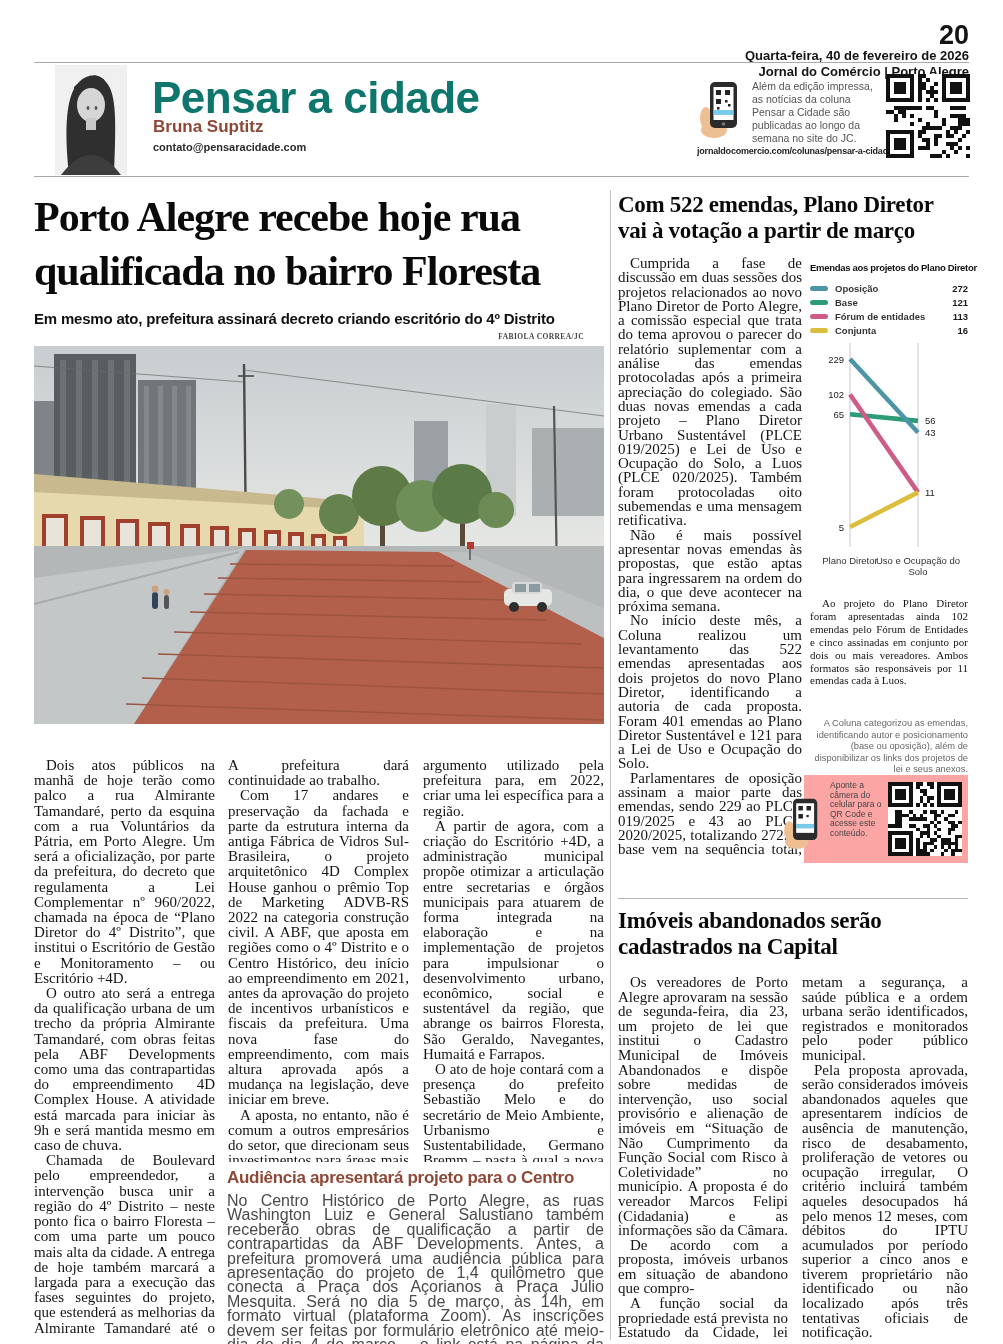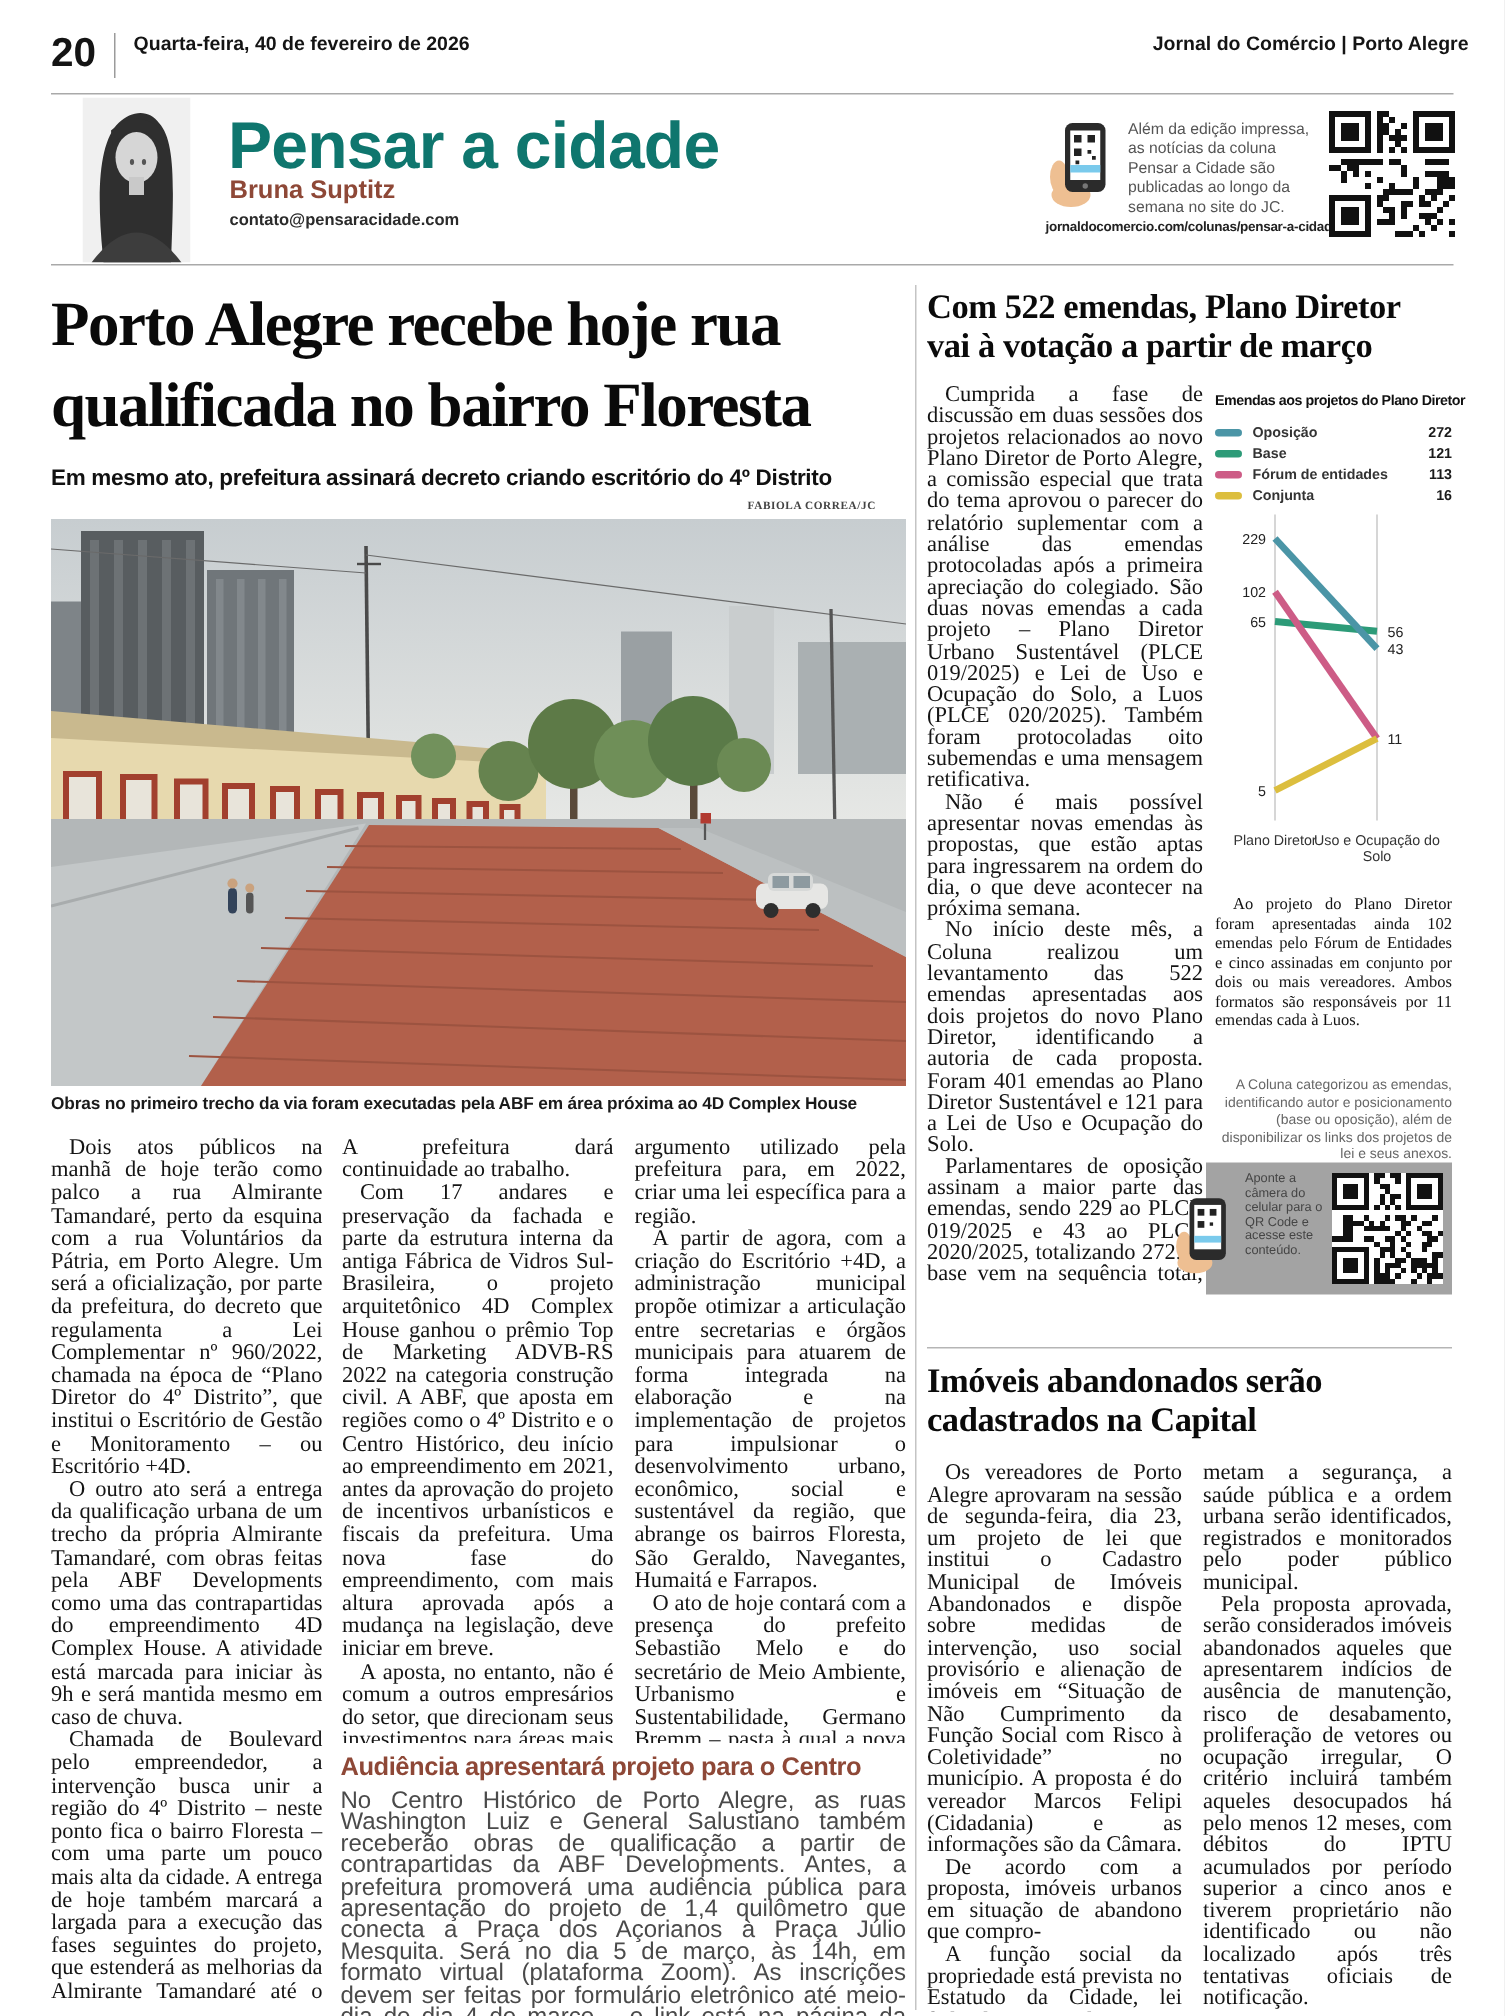--- a/index.html
+++ b/index.html
@@ -2,21 +2,21 @@
 <html lang="pt-BR"><head>
 <meta charset="utf-8">
 <style>
   html,body{margin:0;padding:0;background:#e8e8e8;}
   .sheet{position:relative;width:1003px;height:1344px;background:#ffffff;overflow:hidden;
          font-family:"Liberation Serif",serif;color:#141414;margin:0 auto;}
   .rule-h{position:absolute;height:1px;background:#a9a9a9;}
   .rule-v{position:absolute;width:1px;background:#c4c4c4;}
 
   
-  .masthead{position:absolute;left:34px;right:24px;top:22px;height:38px;display:flex;align-items:flex-start;}
+  .masthead{position:absolute;left:34px;right:34px;top:22px;height:38px;display:flex;align-items:flex-end;flex-direction:column;}
   .page-num{font-family:"Liberation Sans",sans-serif;font-weight:bold;font-size:27px;line-height:1;}
   .m-div{width:1px;height:30px;background:#9b9b9b;margin:0 12px 0 12px;}
   .m-date,.m-edition{font-family:"Liberation Sans",sans-serif;font-weight:bold;font-size:13px;line-height:1.1;padding-bottom:2px;}
   .m-edition{margin-left:auto;}
 
   
   .avatar{position:absolute;left:55px;top:65px;width:72px;height:110px;}
   .col-title{position:absolute;left:152px;top:76px;font-family:"Liberation Sans",sans-serif;
              font-weight:bold;font-size:44px;letter-spacing:-0.5px;color:#0f766e;line-height:1;}
   .col-author{position:absolute;left:153px;top:118px;font-family:"Liberation Sans",sans-serif;
@@ -62,21 +62,21 @@
   .lg-row{display:flex;align-items:center;height:14px;}
   .lg-swatch{width:18px;height:5px;border-radius:2.5px;margin-right:7px;flex:none;}
   .lg-label{font-family:"Liberation Sans",sans-serif;font-weight:bold;font-size:9.5px;color:#333;flex:1;}
   .lg-val{font-family:"Liberation Sans",sans-serif;font-weight:bold;font-size:9.5px;color:#1a1a1a;}
   .plot{margin-top:4px;display:block;}
   .xlabels{position:relative;height:26px;font-family:"Liberation Sans",sans-serif;font-size:9.5px;color:#333;}
   .xlab{position:absolute;text-align:center;line-height:11px;}
   .pd-cont{position:absolute;left:192px;top:405px;width:158px;height:122px;font-size:11px;line-height:12.9px;}
   .note{position:absolute;left:192px;top:526px;width:158px;font-family:"Liberation Sans",sans-serif;
         font-size:9.3px;line-height:11.5px;color:#666;text-align:right;}
-  .qrbox{position:absolute;left:186px;top:583px;width:164px;height:88px;background:#a3a3a3;}
+  .qrbox{position:absolute;left:186px;top:583px;width:164px;height:88px;background:#fca5a5;}
   .qrbox .promo-icon2{position:absolute;left:-22px;top:22px;width:40px;height:52px;}
   .qr-cap{position:absolute;left:26px;top:6px;width:58px;font-family:"Liberation Sans",sans-serif;
           font-size:8.5px;line-height:9.6px;color:#444;}
   .qr-small{position:absolute;right:6px;top:7px;width:74px;height:74px;background:#fff;padding:0;}
   .rule3{position:absolute;left:0;right:0;top:706px;height:1px;background:#b5b5b5;}
   .h3{position:absolute;left:0;top:716px;width:350px;font-weight:bold;font-size:23px;line-height:26px;
       letter-spacing:-0.3px;color:#0a0a0a;margin:0;}
   .im-colA{position:absolute;left:0;top:783px;width:170px;height:366px;line-height:14.6px;}
   .im-colB{position:absolute;left:184px;top:783px;width:166px;height:366px;line-height:14.6px;}
 </style>
@@ -252,21 +252,20 @@
           <circle cx="121" cy="243" r="3.4" fill="#caa27e"></circle>
           <rect x="130" y="249" width="5" height="14" rx="2.5" fill="#555"></rect>
           <circle cx="132.5" cy="246" r="3" fill="#caa27e"></circle>
         </g>
 
         <rect x="433" y="196" width="7" height="7" fill="#b23a30"></rect>
         <line x1="436" y1="203" x2="436" y2="214" stroke="#555" stroke-width="1.5"></line>
       </svg>
     </div>
 
-    <div class="caption">Obras no primeiro trecho da via foram executadas pela ABF em área próxima ao 4D Complex House</div>
 
     <div class="bodytext bcol1">
         <p>Dois atos públicos na manhã de hoje terão como palco a rua Almirante Tamandaré, perto da esquina com a rua Voluntários da Pátria, em Porto Alegre. Um será a oficialização, por parte da prefeitura, do decreto que regulamenta a Lei Complementar nº 960/2022, chamada na época de “Plano Diretor do 4º Distrito”, que institui o Escritório de Gestão e Monitoramento – ou Escritório +4D.</p>
         <p>O outro ato será a entrega da qualificação urbana de um trecho da própria Almirante Tamandaré, com obras feitas pela ABF Developments como uma das contrapartidas do empreendimento 4D Complex House. A atividade está marcada para iniciar às 9h e será mantida mesmo em caso de chuva.</p>
         <p>Chamada de Boulevard pelo empreendedor, a intervenção busca unir a região do 4º Distrito – neste ponto fica o bairro Floresta – com uma parte um pouco mais alta da cidade. A entrega de hoje também marcará a largada para a execução das fases seguintes do projeto, que estenderá as melhorias da Almirante Tamandaré até o encontro com a rua Félix da Cunha, no bairro Moinhos de Vento, totalizando 1,9 quilômetros de extensão.</p>
       </div>
     <div class="bodytext bcol2">
         <p class="flush">A prefeitura dará continuidade ao trabalho.</p>
         <p>Com 17 andares e preservação da fachada e parte da estrutura interna da antiga Fábrica de Vidros Sul-Brasileira, o projeto arquitetônico 4D Complex House ganhou o prêmio Top de Marketing ADVB-RS 2022 na categoria construção civil. A ABF, que aposta em regiões como o 4º Distrito e o Centro Histórico, deu início ao empreendimento em 2021, antes da aprovação do projeto de incentivos urbanísticos e fiscais da prefeitura. Uma nova fase do empreendimento, com mais altura aprovada após a mudança na legislação, deve iniciar em breve.</p>
         <p>A aposta, no entanto, não é comum a outros empresários do setor, que direcionam seus investimentos para áreas mais consolidadas em termos de infraestrutura pública e serviços. Este foi o</p>

